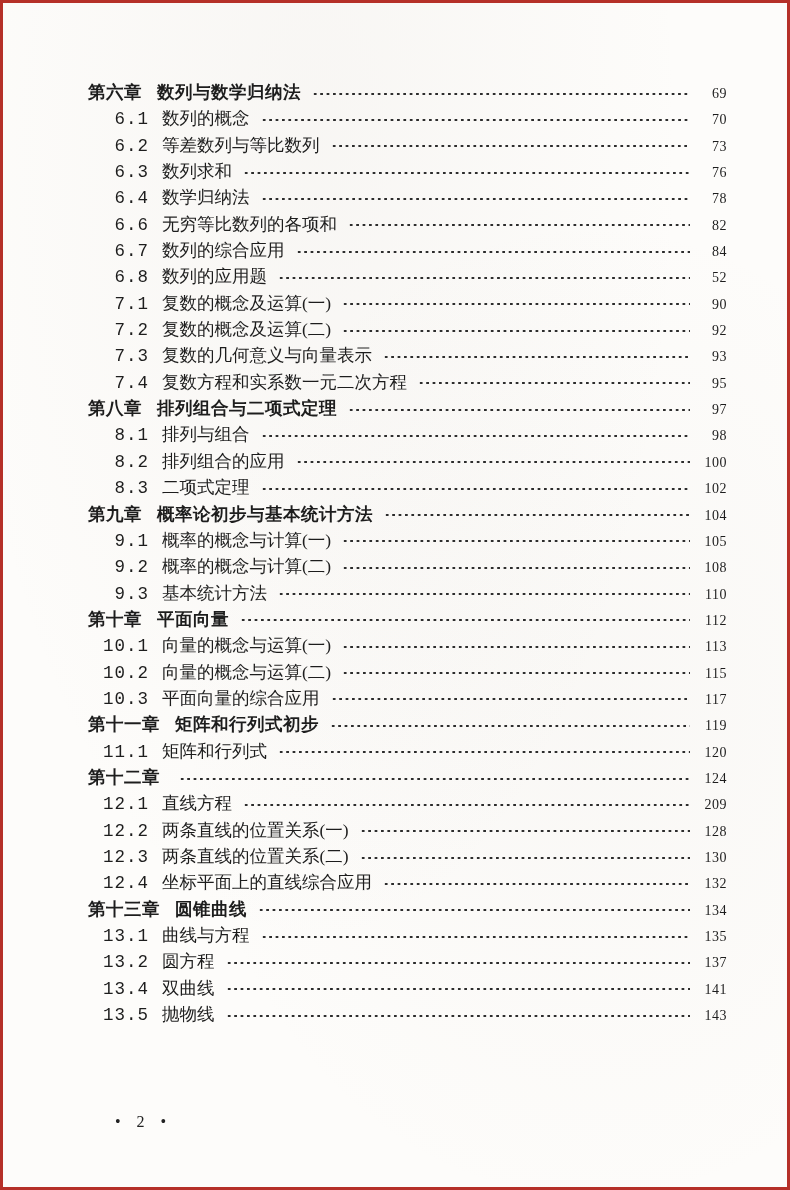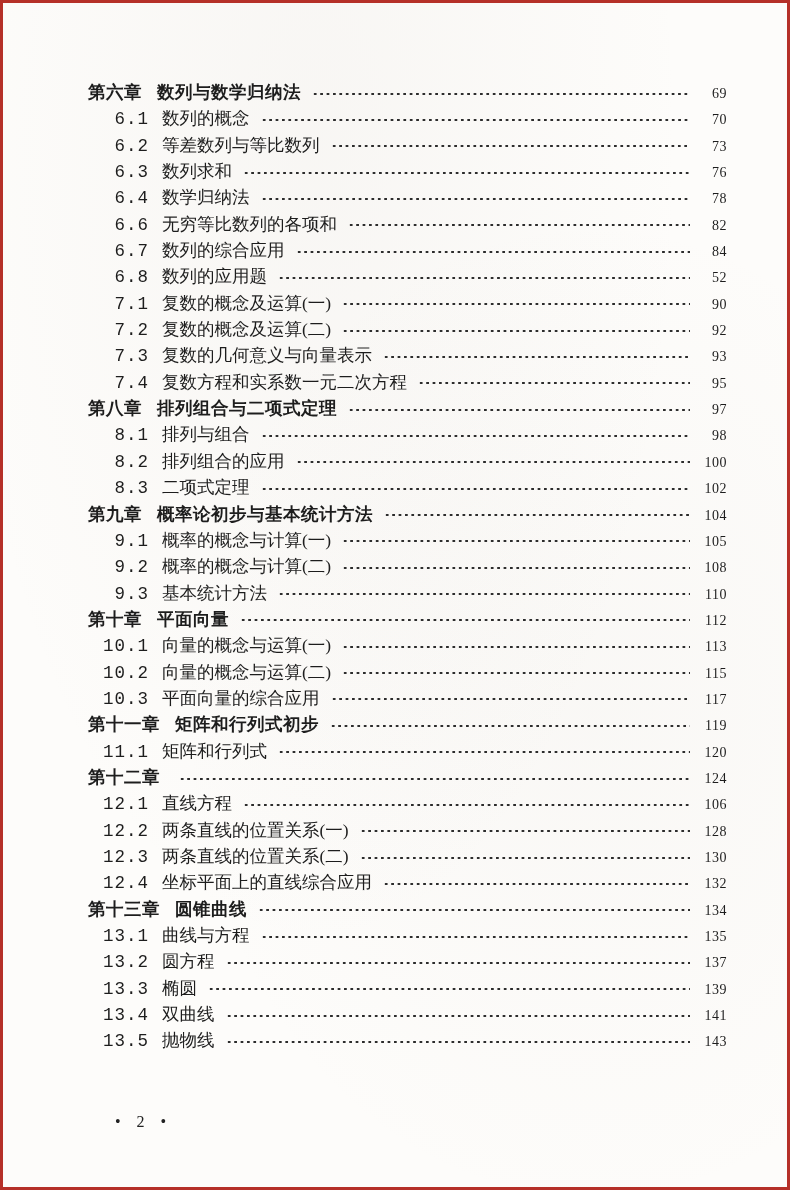--- a/index.html
+++ b/index.html
@@ -234,21 +234,21 @@
     </div>
     <div class="row chapter">
       <span class="num">第十二章</span>
       <span class="leader"></span>
       <span class="page">124</span>
     </div>
     <div class="row section">
       <span class="num">12.1</span>
       <span class="title">直线方程</span>
       <span class="leader"></span>
-      <span class="page">106</span>
+      <span class="page">209</span>
     </div>
     <div class="row section">
       <span class="num">12.2</span>
       <span class="title">两条直线的位置关系(一)</span>
       <span class="leader"></span>
       <span class="page">128</span>
     </div>
     <div class="row section">
       <span class="num">12.3</span>
       <span class="title">两条直线的位置关系(二)</span>
@@ -273,26 +273,20 @@
       <span class="leader"></span>
       <span class="page">135</span>
     </div>
     <div class="row section">
       <span class="num">13.2</span>
       <span class="title">圆方程</span>
       <span class="leader"></span>
       <span class="page">137</span>
     </div>
     <div class="row section">
-      <span class="num">13.3</span>
-      <span class="title">椭圆</span>
-      <span class="leader"></span>
-      <span class="page">139</span>
-    </div>
-    <div class="row section">
       <span class="num">13.4</span>
       <span class="title">双曲线</span>
       <span class="leader"></span>
       <span class="page">141</span>
     </div>
     <div class="row section">
       <span class="num">13.5</span>
       <span class="title">抛物线</span>
       <span class="leader"></span>
       <span class="page">143</span>

